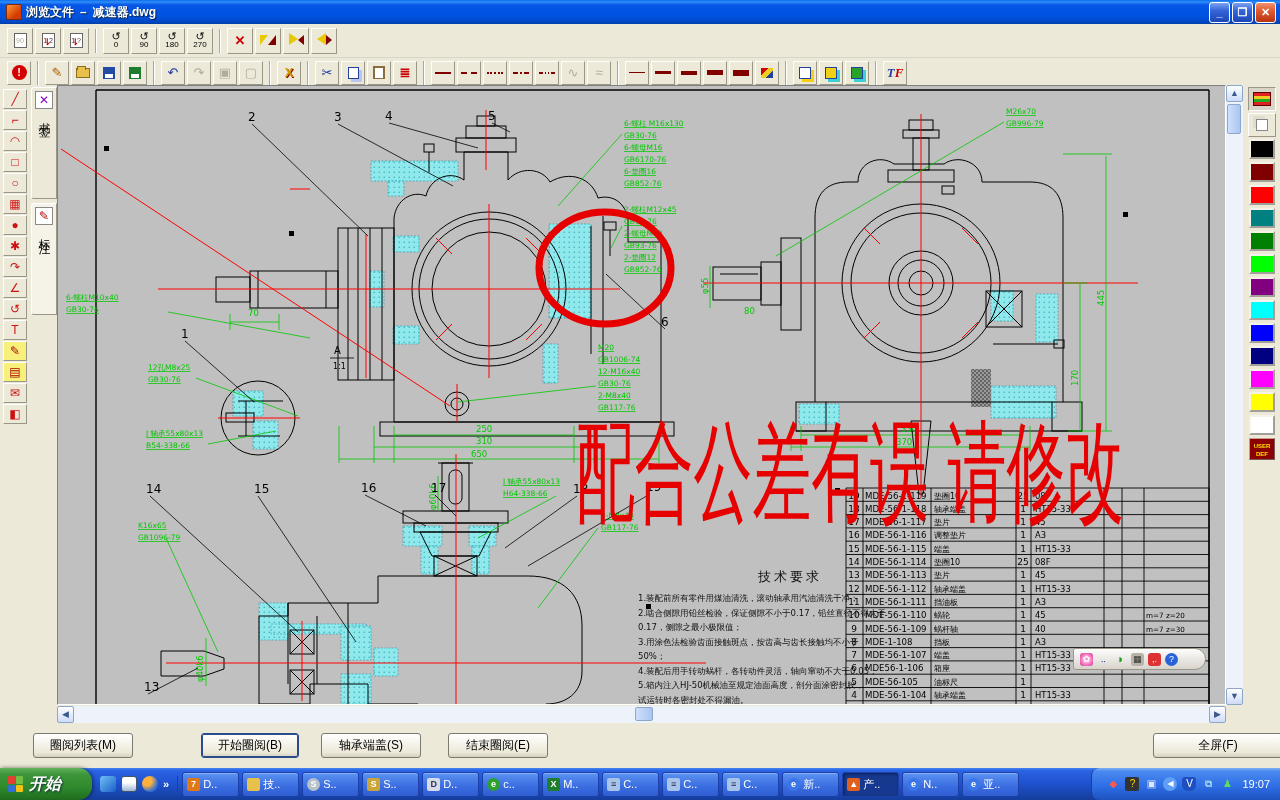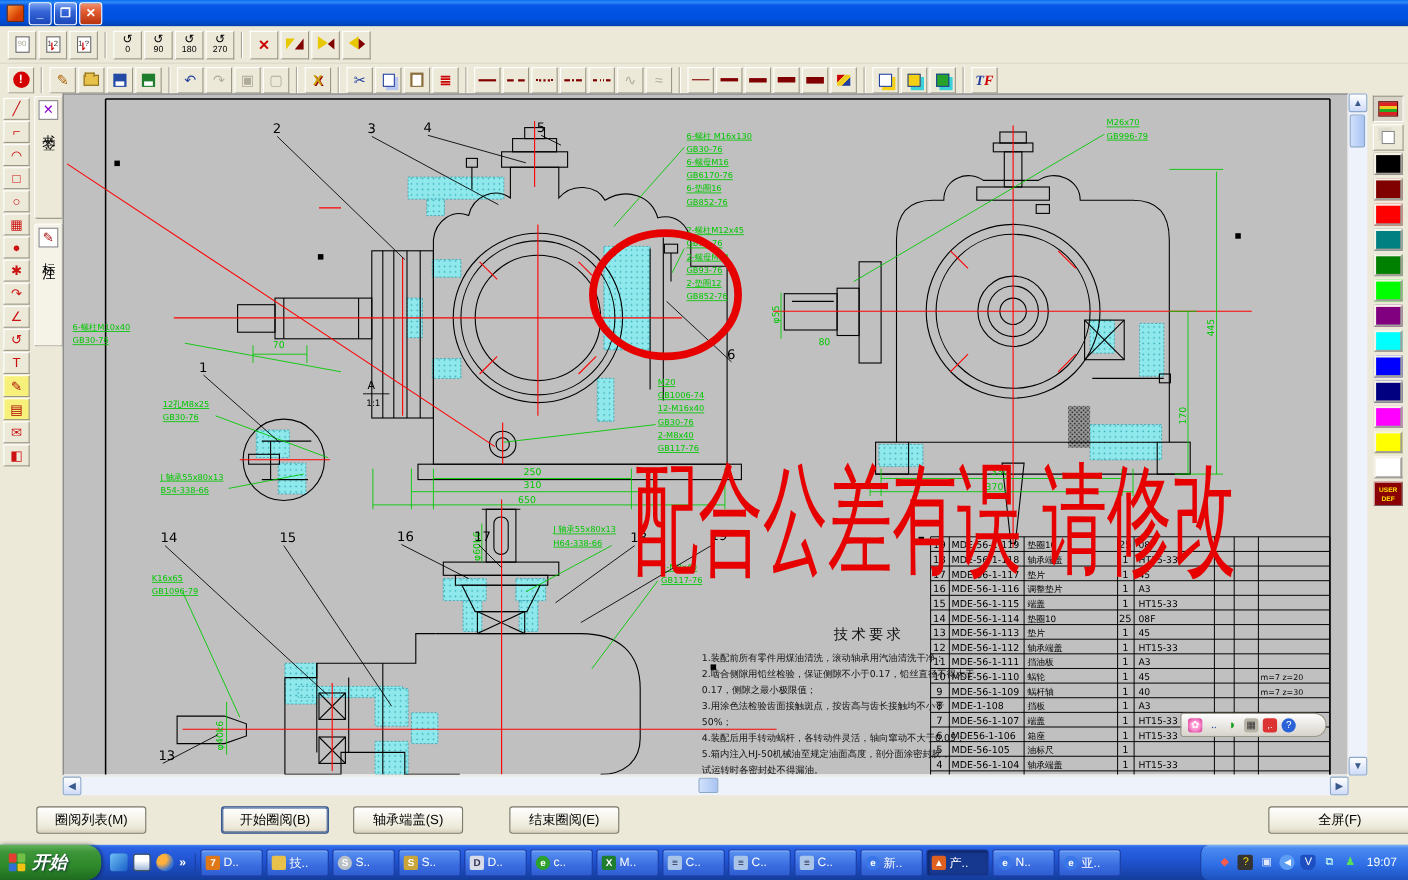--- a/index.html
+++ b/index.html
@@ -123,20 +123,21 @@
   
   text { font-family:"DejaVu Sans","Liberation Sans",sans-serif; }
 </style>
 </head>
 <body>
 
 <div class="screen">
 
   <div class="titlebar">
     <div class="appicon"></div>
+    <div class="title">浏览文件 － 减速器.dwg</div>
     <div class="winbtns">
       <div class="winbtn">_</div>
       <div class="winbtn">❐</div>
       <div class="winbtn close">✕</div>
     </div>
   </div>
 
   <div class="tb tb1">
     <div class="tbtn">
         <span class="pgico gray">90</span>
@@ -777,21 +778,21 @@
           <div class="swatch" style="background: rgb(255, 255, 255);"></div>
         </div>
       <div class="userdef" id="userdefbtn">USER DEF</div>
     </div>
   </div>
 
   <div class="btnbar">
     <div class="xpbtn" style="left:13px;width:100px;">圈阅列表(M)</div>
     <div class="xpbtn default" style="left:181px;width:98px;">开始圈阅(B)</div>
     <div class="xpbtn" style="left:301px;width:100px;">轴承端盖(S)</div>
-    <div class="xpbtn" style="left:443px;width:100px;">结束圈阅(E)</div>
+    <div class="xpbtn" style="left:428px;width:100px;">结束圈阅(E)</div>
     <div class="xpbtn" style="left:1133px;width:130px;">全屏(F)</div>
   </div>
 
   <div class="taskbar">
     <div class="startbtn">
       <span class="flag">
         <i style="background:#e33e30;"></i>
           <i style="background:#71bf44;"></i>
           <i style="background:#2f6fd6;"></i>
           <i style="background:#f3c213;"></i>

